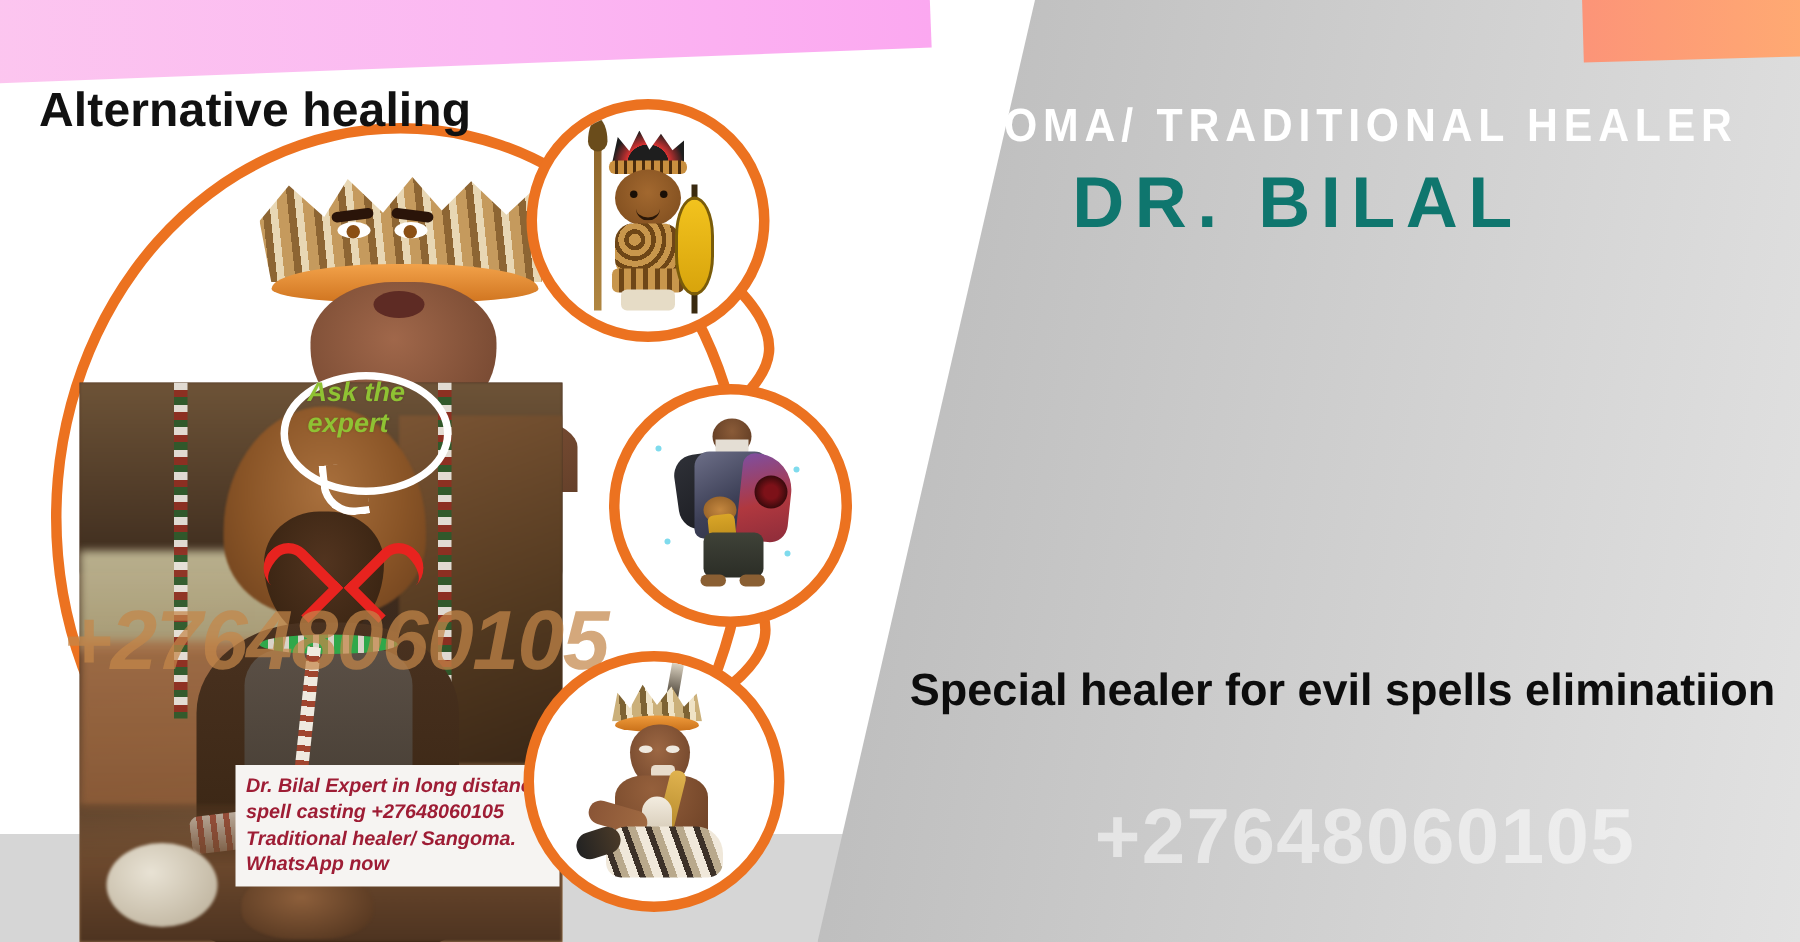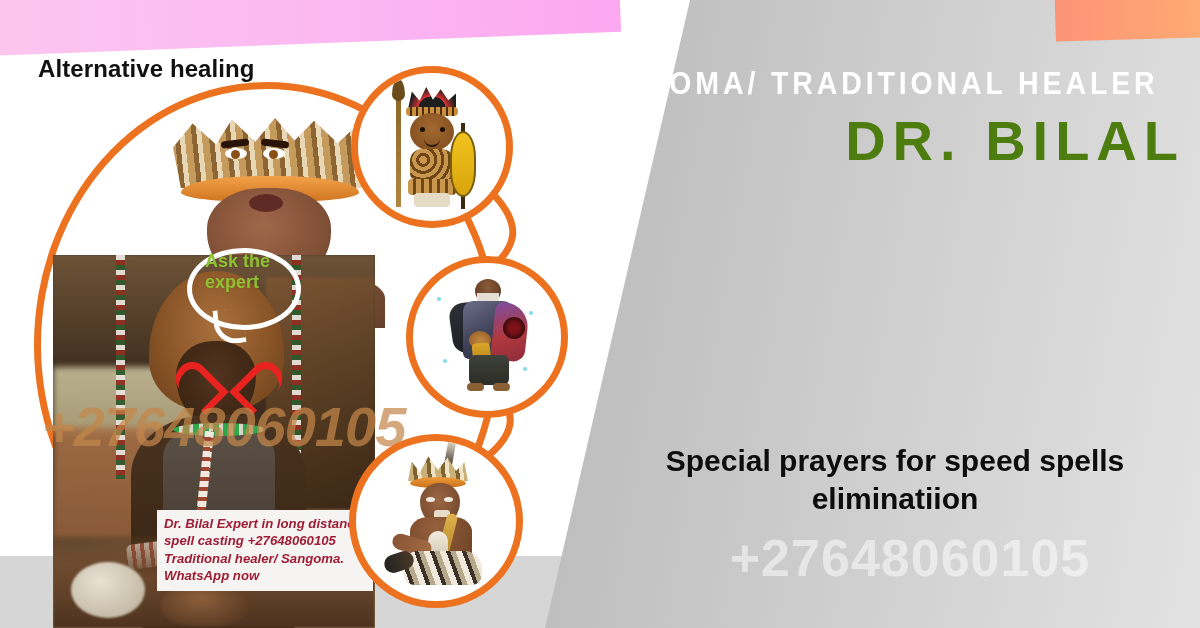--- a/index.html
+++ b/index.html
@@ -175,21 +175,21 @@
     background:rgba(255,255,255,.0);
     border:5px solid #ffffff;border-radius:50%;
   }
   .bubble .tail{
     position:absolute;left:22px;top:56px;width:26px;height:30px;
     border-left:5px solid #fff;border-bottom:5px solid #fff;
     border-radius:0 0 0 22px;transform:rotate(-6deg);
   }
   .bubble-text{
     position:absolute;left:205px;top:251px;width:92px;
-    color:#8fc233;font-weight:700;font-size:18px;line-height:1.15;
+    color:#8fc233;font-weight:700;font-style:italic;font-size:18px;line-height:1.15;
     text-shadow:0 0 2px rgba(0,0,0,.15);
   }
 
   
   .heart{
     position:absolute;left:196px;top:340px;width:66px;height:60px;
   }
   .heart:before,.heart:after{
     content:"";position:absolute;top:0;width:33px;height:52px;
     border:7px solid #e8231f;border-radius:33px 33px 0 0;box-sizing:border-box;
@@ -302,32 +302,32 @@
   .kneel .arm{position:absolute;left:8px;top:82px;width:40px;height:16px;
     background:linear-gradient(90deg,#8a5536,#a06a42);border-radius:8px;transform:rotate(16deg);}
   .kneel .tail2{position:absolute;left:0px;top:98px;width:30px;height:18px;
     background:linear-gradient(90deg,#222,#4a3a28);border-radius:10px;transform:rotate(-18deg);}
   .kneel .plume{position:absolute;left:62px;top:-16px;width:8px;height:30px;
     background:linear-gradient(180deg,#efe6d4,#2f271c);border-radius:4px;transform:rotate(10deg);}
 
   
   .alt-heading{
     position:absolute;left:26px;top:55px;
-    font-size:24px;font-weight:700;color:#111;letter-spacing:.1px;margin-left:12px;
+    font-size:32px;font-weight:700;color:#111;letter-spacing:.1px;
   }
 
   
   .kicker{
     position:absolute;left:545px;top:66px;width:640px;text-align:center;
     color:#ffffff;font-weight:700;font-size:31px;letter-spacing:4.2px;
     transform:scaleX(.92);transform-origin:center;
   }
   .headline{
-    position:absolute;left:545px;top:108px;width:640px;text-align:right;
-    color:#4d7c0f;font-weight:700;font-size:56px;letter-spacing:7px;
+    position:absolute;left:545px;top:108px;width:640px;text-align:center;
+    color:#0f766e;font-weight:700;font-size:48px;letter-spacing:7px;
   }
   .services{
     position:absolute;left:530px;top:216px;width:660px;text-align:center;
     color:#fa3424;font-weight:700;font-size:33px;line-height:1.28;
   }
   .prayers{
     position:absolute;left:600px;top:442px;width:590px;text-align:center;
     color:#0d0d0d;font-weight:700;font-size:30px;line-height:1.28;
   }
   .phone-watermark{
@@ -454,16 +454,16 @@
         <div class="skirt2"></div>
         <div class="tail2"></div>
       </div>
     </div>
 
     <div class="alt-heading">Alternative healing</div>
   </div>
 
   <div class="kicker">SANGOMA/ TRADITIONAL HEALER</div>
   <div class="headline">DR. BILAL</div>
-  <div class="prayers">Special prayers for  speed spells eliminatiion</div>
+  <div class="prayers">Special healer for  evil spells eliminatiion</div>
   <div class="phone-watermark">+27648060105</div>
 
 </div>
 
 </body></html>

